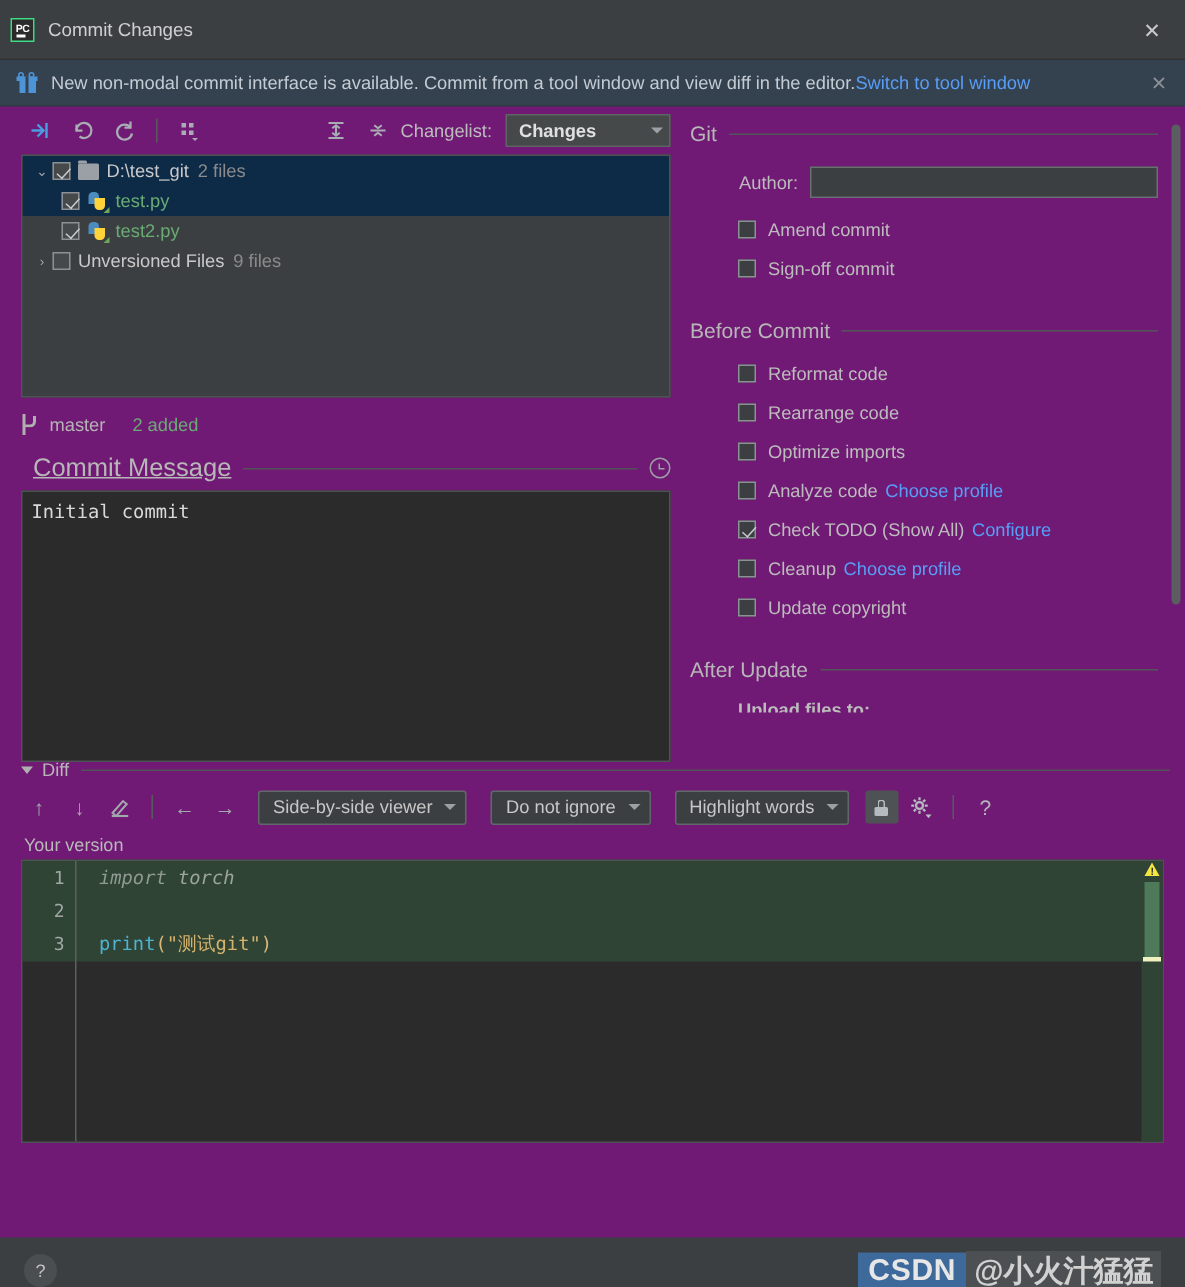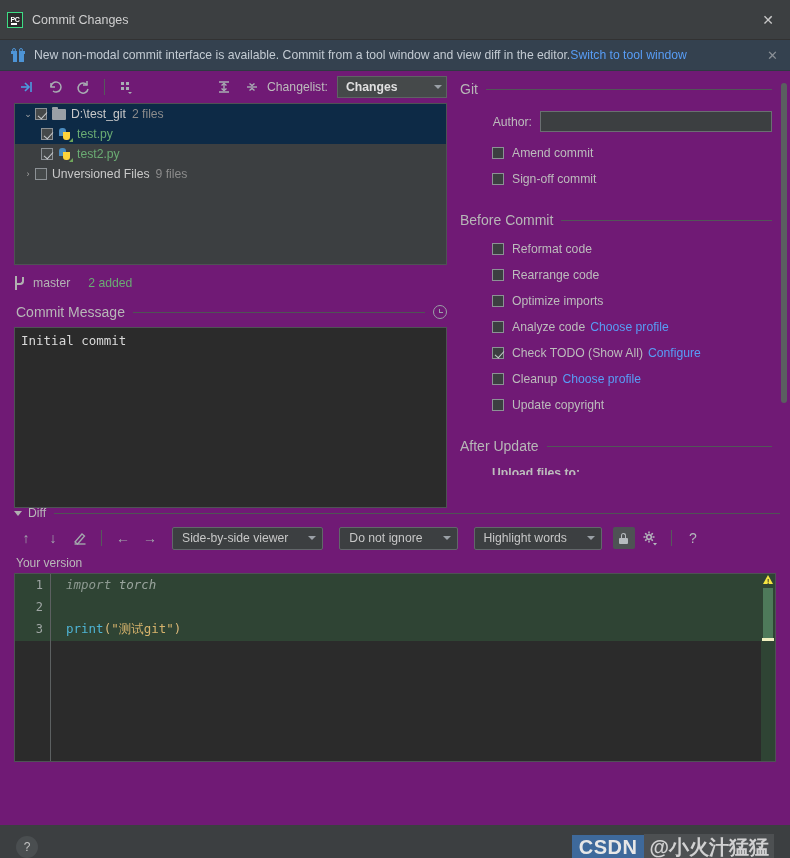--- a/index.html
+++ b/index.html
@@ -236,25 +236,26 @@
     border-right:2px solid #b0b0b0; border-bottom:2px solid #b0b0b0;
     border-radius:0 0 4px 0;
   }
   .branch-name { color: #b4b4b4; }
   .branch-added { color: #6aab73; margin-left: 18px; }
 
   
   .section-head {
     display: flex;
     align-items: center;
-    padding: 0 8px 0 16px;
+    padding: 0 8px 0 22px;
     height: 22px;
-    font-size: 14px;
+    font-size: 17px;
     color: #b7b7b7;
     margin-top: 6px;
+    text-decoration: underline;
   }
   .section-head .sh-label { margin-right: 8px; white-space: nowrap; }
   .section-head .sh-line {
     flex: 1; height: 1px; background: #4f5355;
   }
   .clock-ic {
     width: 14px; height: 14px;
     border: 1.3px solid #9aa0a6;
     border-radius: 50%;
     margin-left: 8px;
@@ -389,21 +390,20 @@
   .dcombo {
     height: 23px;
     background: #3c3f41;
     border: 1px solid #62676a;
     border-radius: 2px;
     display: flex; align-items: center;
     padding: 0 6px 0 9px;
     color: #c7c7c7;
     font-size: 12.2px;
     margin-right: 5px;
-    gap: 12px;
   }
   .lock-btn {
     width: 22px; height: 22px;
     background: #4e5254;
     border-radius: 2px;
     display: flex; align-items: center; justify-content: center;
     margin-left: 3px;
   }
   .lock-ic { width:9px; height:11px; position:relative; }
   .lock-ic .bd { position:absolute; left:0; bottom:0; width:9px; height:6px; background:#b6bbbf; border-radius:1px; }

